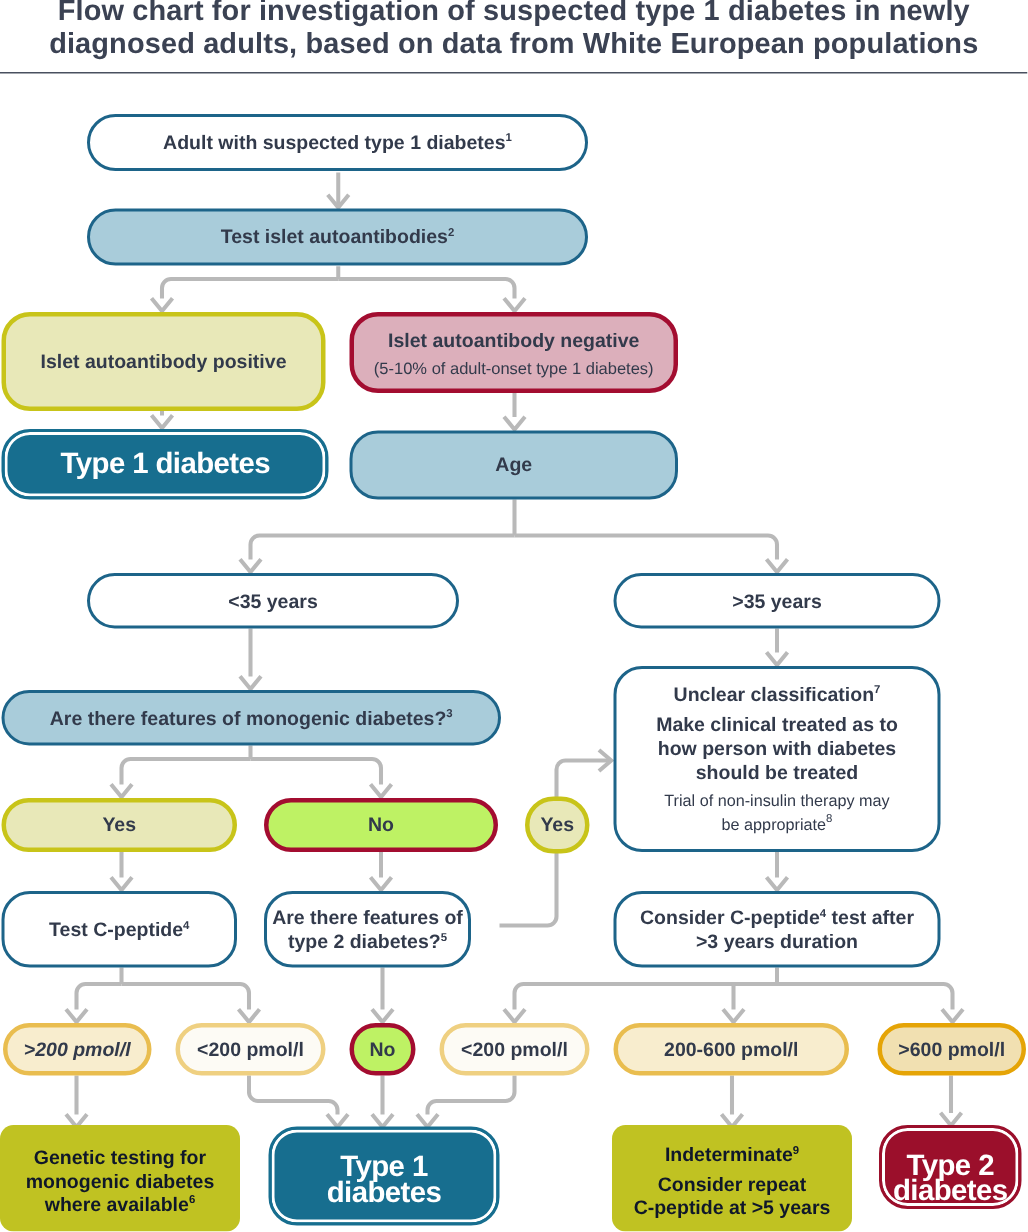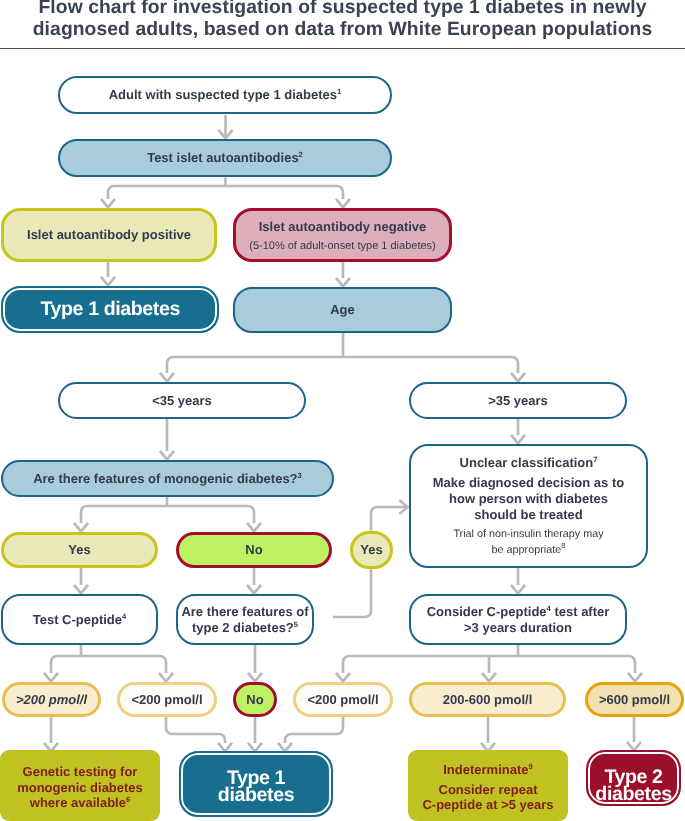--- a/index.html
+++ b/index.html
@@ -35,21 +35,21 @@
   .t-pink   {border-color:#a30d30;background:#dcafbb;border-width:3px;}
   .t-cream  {border-color:#efd081;background:#fdfbf5;border-width:3px;}
   .t-gold   {border-color:#e9bd4f;background:#f8edce;border-width:3px;}
   .t-gold2  {border-color:#e5a406;background:#f1e0b1;border-width:3px;}
   .t-maroon {border-color:#a30d30;background:#bef264;border-width:3px;}
 
   .solid-teal{background:#176e8f;color:#fff;border:2.8px solid #176e8f;
               box-shadow:inset 0 0 0 2px #fff;}
   .solid-maroon{background:#9b0f2b;color:#fff;border:2.8px solid #9b0f2b;
               box-shadow:inset 0 0 0 2px #fff;}
-  .solid-olive{background:#c0c222;color:#7f1d1d;border:0;border-radius:9px;text-decoration:underline;}
+  .solid-olive{background:#c0c222;color:#0f172a;border:0;border-radius:9px;text-decoration:underline;}
 </style>
 </head>
 <body>
 
 <div id="stage">
   <div class="title">
     <div>Flow chart for investigation of suspected type 1 diabetes in newly</div>
     <div>diagnosed adults, based on data from White European populations</div>
   </div>
   <div class="rule"></div>
@@ -119,21 +119,21 @@
   </svg>
 
   <div class="box t-teal" style="left:58px;top:76px;width:334px;height:38px;">
     <span class="ln"><span>Adult with suspected type 1 diabetes</span><span class="sup">1</span></span>
   </div>
 
   <div class="box t-lblue" style="left:58px;top:139px;width:334px;height:38px;">
     <span class="ln"><span>Test islet autoantibodies</span><span class="sup">2</span></span>
   </div>
 
-  <div class="box t-yellow" style="left:1px;top:208px;width:216px;height:54px;">
+  <div class="box t-yellow" style="left:1px;top:208px;width:216px;height:66px;">
     <span class="ln">Islet autoantibody positive</span>
   </div>
 
   <div class="box t-pink abs" style="left:233px;top:208px;width:219px;height:54px;">
     <span class="ln" style="top:9px">Islet autoantibody negative</span>
     <span class="ln sub" style="top:29px">(5-10% of adult-onset type 1 diabetes)</span>
   </div>
 
   <div class="box solid-teal" style="left:1px;top:286px;width:218px;height:47px;">
     <span class="ln big">Type 1 diabetes</span>
@@ -148,23 +148,23 @@
   </div>
 
   <div class="box t-teal" style="left:409px;top:382px;width:218px;height:37px;">
     <span class="ln">&gt;35 years</span>
   </div>
 
   <div class="box t-lblue" style="left:1px;top:460px;width:333px;height:37px;">
     <span class="ln"><span>Are there features of monogenic diabetes?</span><span class="sup">3</span></span>
   </div>
 
-  <div class="box t-teal abs" style="left:409px;top:444px;width:239px;height:124px;">
+  <div class="box t-teal abs" style="left:409px;top:444px;width:218px;height:124px;">
     <span class="ln" style="top:10px"><span>Unclear classification</span><span class="sup">7</span></span>
-    <span class="ln" style="top:30px">Make diagnosed decision as to</span>
+    <span class="ln" style="top:30px">Make clinical treated as to</span>
     <span class="ln" style="top:46px">how person with diabetes</span>
     <span class="ln" style="top:62px">should be treated</span>
     <span class="ln small" style="top:82px">Trial of non-insulin therapy may</span>
     <span class="ln small" style="top:98px"><span>be appropriate</span><span class="sup">8</span></span>
   </div>
 
   <div class="box t-yellow" style="left:1px;top:532px;width:157px;height:36px;">
     <span class="ln">Yes</span>
   </div>
 

